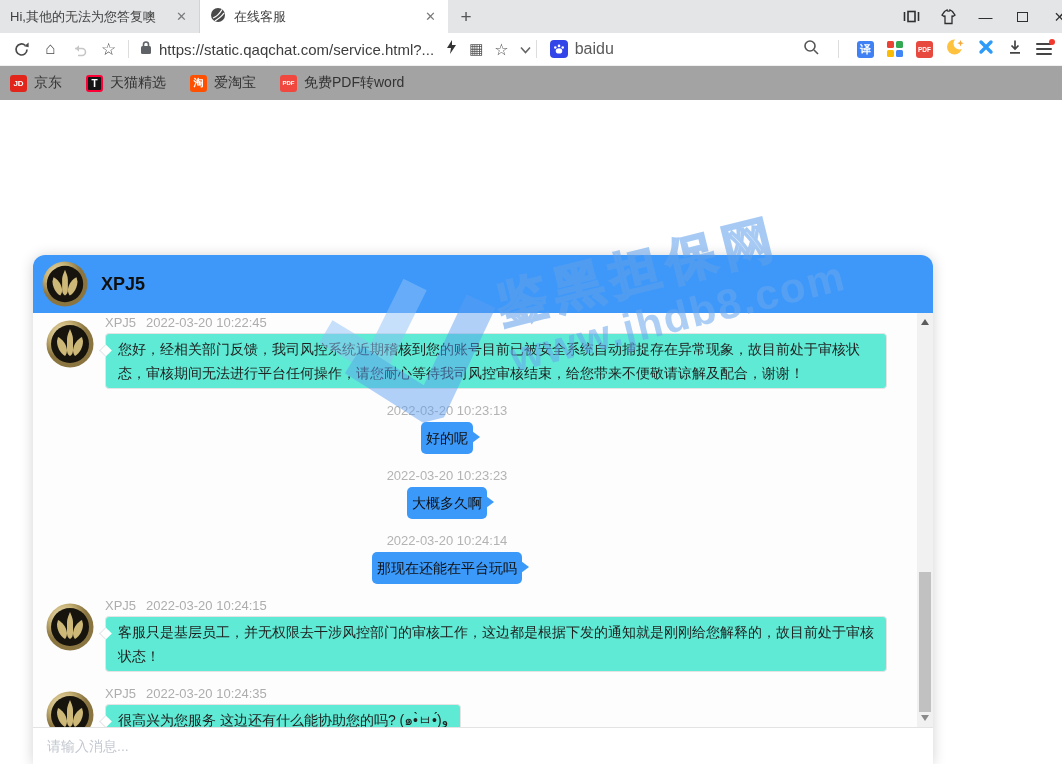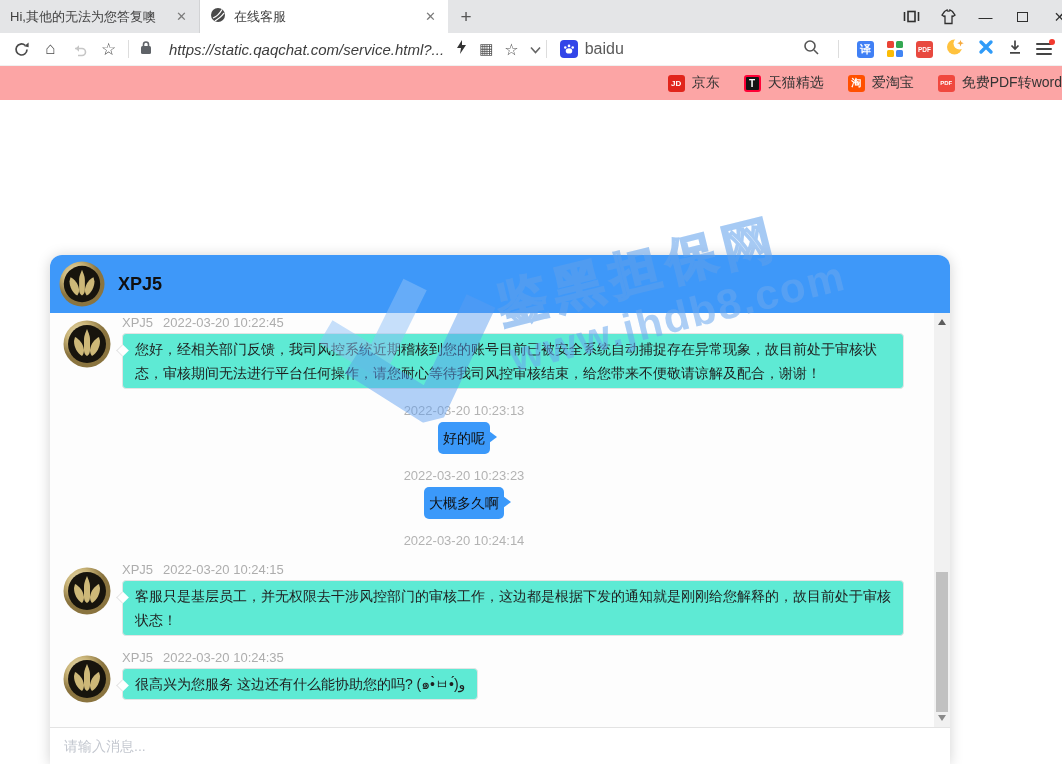--- a/index.html
+++ b/index.html
@@ -18,50 +18,50 @@
   .win-btn { width:37px; height:33px; display:flex; align-items:center; justify-content:center; color:#2f2f2f; font-size:14px; }
   .win-btn.max span { width:11px; height:10px; border:1.5px solid #2f2f2f; display:block; }
   .win-btn.close { margin-right:-16px; }
 
   
   .addrbar { height:33px; background:#fff; display:flex; align-items:center; border-bottom:1px solid #f0f0f0; }
   .back-frag { width:7px; overflow:hidden; height:20px; }
   .nicon { width:29px; display:flex; align-items:center; justify-content:center; font-size:16px; color:#4a4a4a; }
   .nicon.glyph { font-size:17px; }
   .sep { width:1px; height:18px; background:#ddd; margin:0 5px; }
-  .urlbox { display:flex; align-items:center; gap:17px; margin-left:6px;font-style:italic; }
+  .urlbox { display:flex; align-items:center; gap:7px; margin-left:6px; }
   .url-text { font-size:15px; color:#3d3d3d; }
   .url-icons { display:flex; align-items:center; gap:11px; margin-left:10px; }
   .baidu-chip { display:flex; align-items:center; gap:7px; margin-left:8px; }
   .baidu-label { font-size:16px; color:#5a5a5a; }
   .baidu-ic { width:18px; height:18px; border-radius:4px; background:#3245e8; display:flex; align-items:center; justify-content:center; }
   .right-tools { margin-left:auto; display:flex; align-items:center; gap:13px; padding-right:10px; }
   .sq-ic { width:17px; height:17px; border-radius:3px; color:#fff; display:flex; align-items:center; justify-content:center; font-weight:bold; }
   .ic-translate { background:#4080f5; font-size:11px; }
   .ic-pdf-tool { background:#e8493f; font-size:6.5px; letter-spacing:0; }
   .palette { width:16px; height:16px; display:grid; grid-template-columns:7px 7px; grid-template-rows:7px 7px; gap:2px; }
   .palette i { display:block; border-radius:1.5px; }
   .menu-ic { position:relative; width:16px; height:12px; }
   .menu-ic i { position:absolute; left:0; right:0; height:2px; background:#444; border-radius:1px; }
   .menu-ic i:nth-child(1){top:0;} .menu-ic i:nth-child(2){top:5px;} .menu-ic i:nth-child(3){top:10px;}
   .menu-dot { position:absolute; right:-3px; top:-4px; width:6px; height:6px; background:#f3392e; border-radius:50%; }
 
   
-  .bmbar { height:34px; background:#fca5a5; display:flex; align-items:center; gap:24px; padding-left:10px;justify-content:flex-end; }
+  .bmbar { height:34px; background:#a3a3a3; display:flex; align-items:center; gap:24px; padding-left:10px; }
   .bm { display:flex; align-items:center; gap:7px; font-size:14px; color:#333; }
   .bm-ic { width:17px; height:17px; border-radius:3px; color:#fff; font-weight:bold; display:flex; align-items:center; justify-content:center; }
   .ic-jd { background:#e1251b; font-size:8px; }
   .ic-tm { background:#141414; border:2px solid #ff0036; font-size:10px; }
   .ic-tb { background:#ff5000; font-size:10px; }
   .ic-pdf { background:#f0483e; font-size:6px; }
 
   
   .page { position:relative; height:664px; background:#fff; }
 
-  .panel { position:absolute; left:50px; top:155px; width:900px; height:509px; background:#fff;
+  .panel { position:absolute; left:33px; top:155px; width:900px; height:509px; background:#fff;
     border-radius:12px 12px 0 0; box-shadow:0 1px 14px rgba(0,0,0,.18); z-index:1; display:flex; flex-direction:column; }
   .chead { height:58px; background:#3e98f9; border-radius:12px 12px 0 0; display:flex; align-items:center; gap:13px; padding-left:9px; }
   .chead-title { font-size:18px; font-weight:600; color:#101010; }
 
   .cbody { position:relative; height:414px; background:#fdfdfd; overflow:hidden; }
   .msgs { padding:2px 36px 0 0; }
 
   .msg-a { position:relative; padding-left:72px; margin-bottom:14px; }
   .msg-a .avatar { position:absolute; left:13px; top:5px; width:48px; height:48px; }
   .meta { display:flex; gap:10px; font-size:13px; color:#adadad; margin-bottom:3px; }
@@ -307,20 +307,21 @@
     <div class="u-bubble">好的呢</div>
   </div>
 
   <div class="msg-u">
     <div class="u-time">2022-03-20 10:23:23</div>
     <div class="u-bubble">大概多久啊</div>
   </div>
 
   <div class="msg-u">
     <div class="u-time">2022-03-20 10:24:14</div>
+    <div class="u-bubble">那现在还能在平台玩吗</div>
   </div>
 
   <div class="msg-a">
     <span class="avatar">
       <svg width="48" height="48" viewBox="0 0 48 48">
         <circle cx="24" cy="24" r="23.5" fill="url(#gold)"></circle>
                 <circle cx="24" cy="24" r="19" fill="#17140d"></circle>
         <path d="M24 9 C26 14 27 16 27 20 L27 30 C27 33 26 35 24 36 C22 35 21 33 21 30 L21 20 C21 16 22 14 24 9 Z" fill="#cdb878"></path>
         <path d="M12 17 C16 19 20 23 21 30 C21 33 20 35 19 36 C14 33 11 27 11 21 Z" fill="#cdb878"></path>
         <path d="M36 17 C32 19 28 23 27 30 C27 33 28 35 29 36 C34 33 37 27 37 21 Z" fill="#cdb878"></path>

